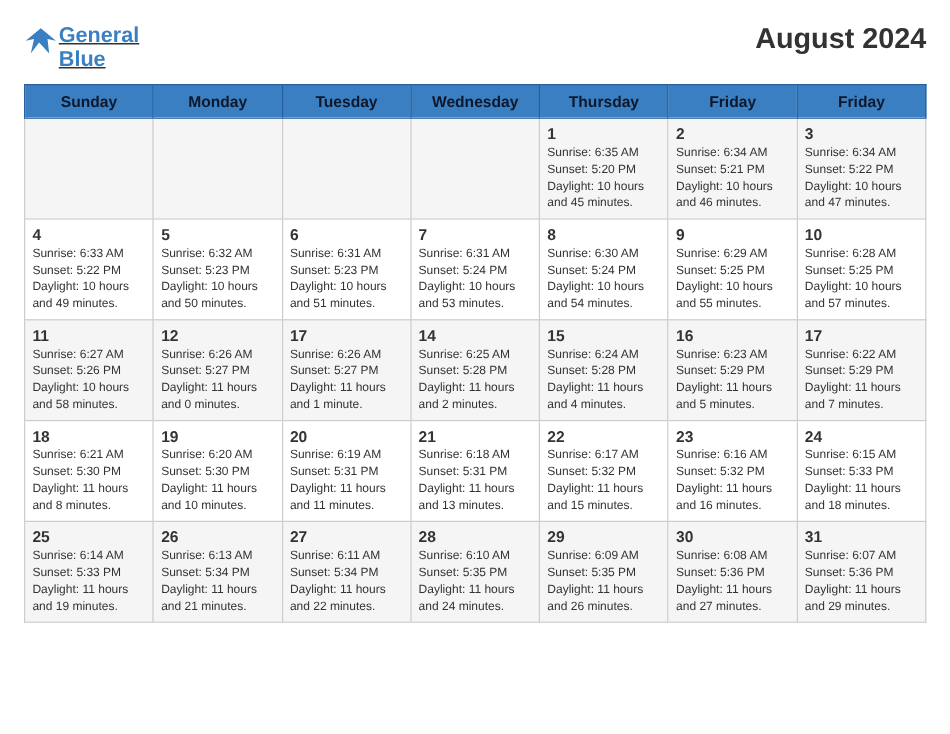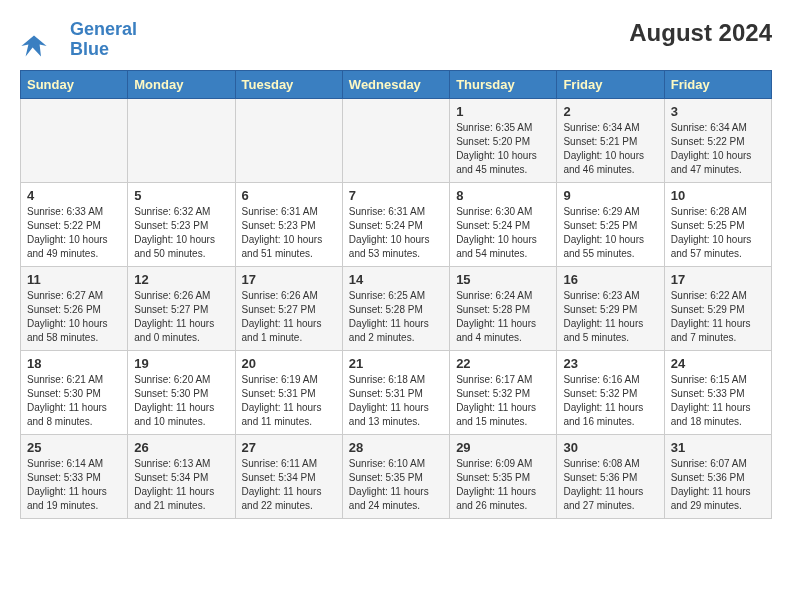--- a/index.html
+++ b/index.html
@@ -11,22 +11,23 @@
       padding: 20px;
     }
     .header {
       display: flex;
       align-items: flex-start;
       justify-content: space-between;
       margin-bottom: 10px;
     }
     .logo {
       display: flex;
-      align-items: flex-end;
-      gap: 22px;
+      align-items: flex-start;
+      gap: 1px;
+      text-decoration: underline;
     }
     .logo-text {
       font-size: 18px;
       font-weight: bold;
       color: #333;
       line-height: 1.1;
     }
     .logo-text span {
       color: #3a7fc1;
     }
@@ -46,25 +47,25 @@
     .subtitle {
       font-size: 15px;
       color: #333;
     }
     table {
       width: 100%;
       border-collapse: collapse;
     }
     thead th {
       background: #3a7fc1;
-      color: #fef9c3;
+      color: #0f172a;
       font-size: 13px;
       font-weight: bold;
       padding: 6px 6px;
-      text-align: left;
+      text-align: center;
       border: 1px solid #2a5f9e;
     }
     tbody td {
       border: 1px solid #ccc;
       vertical-align: top;
       padding: 5px 6px;
       font-size: 10.5px;
       color: #333;
       width: calc(100% / 7);
       height: 80px;

